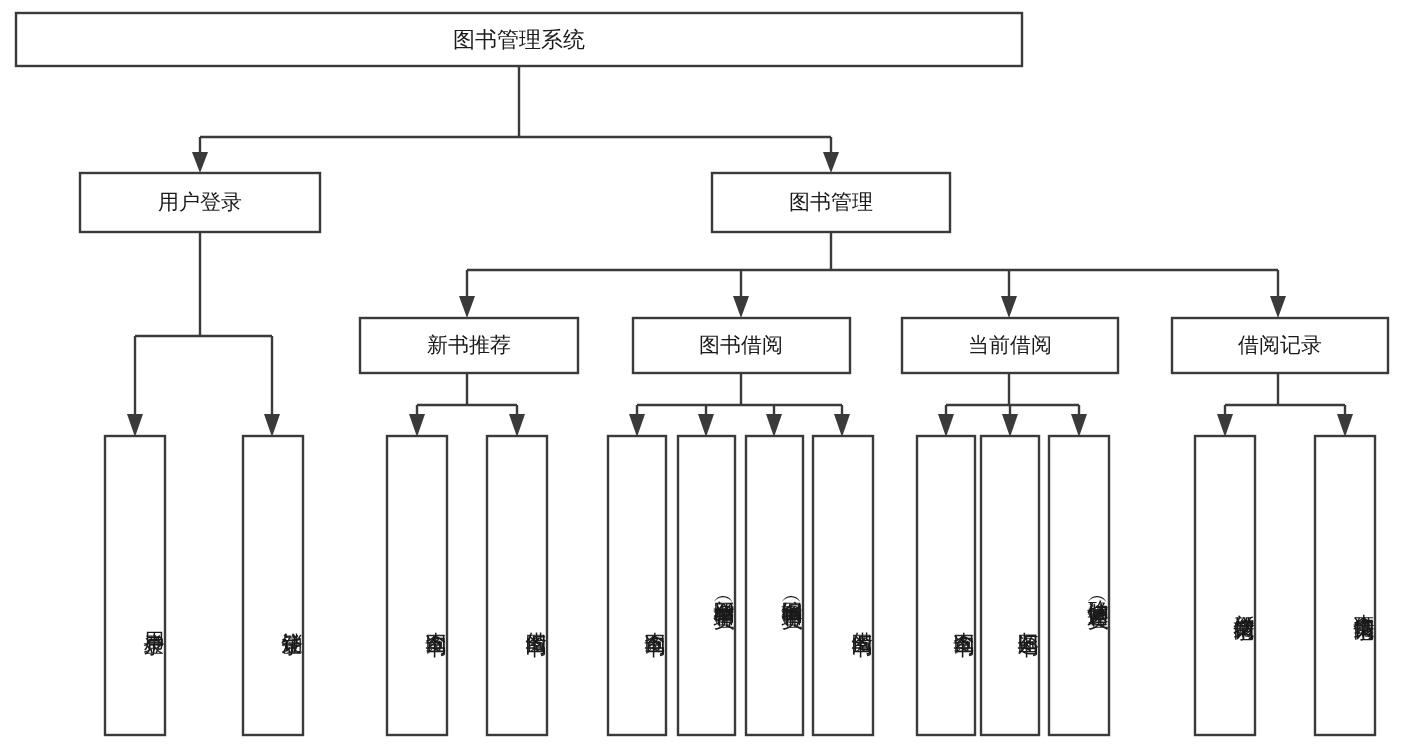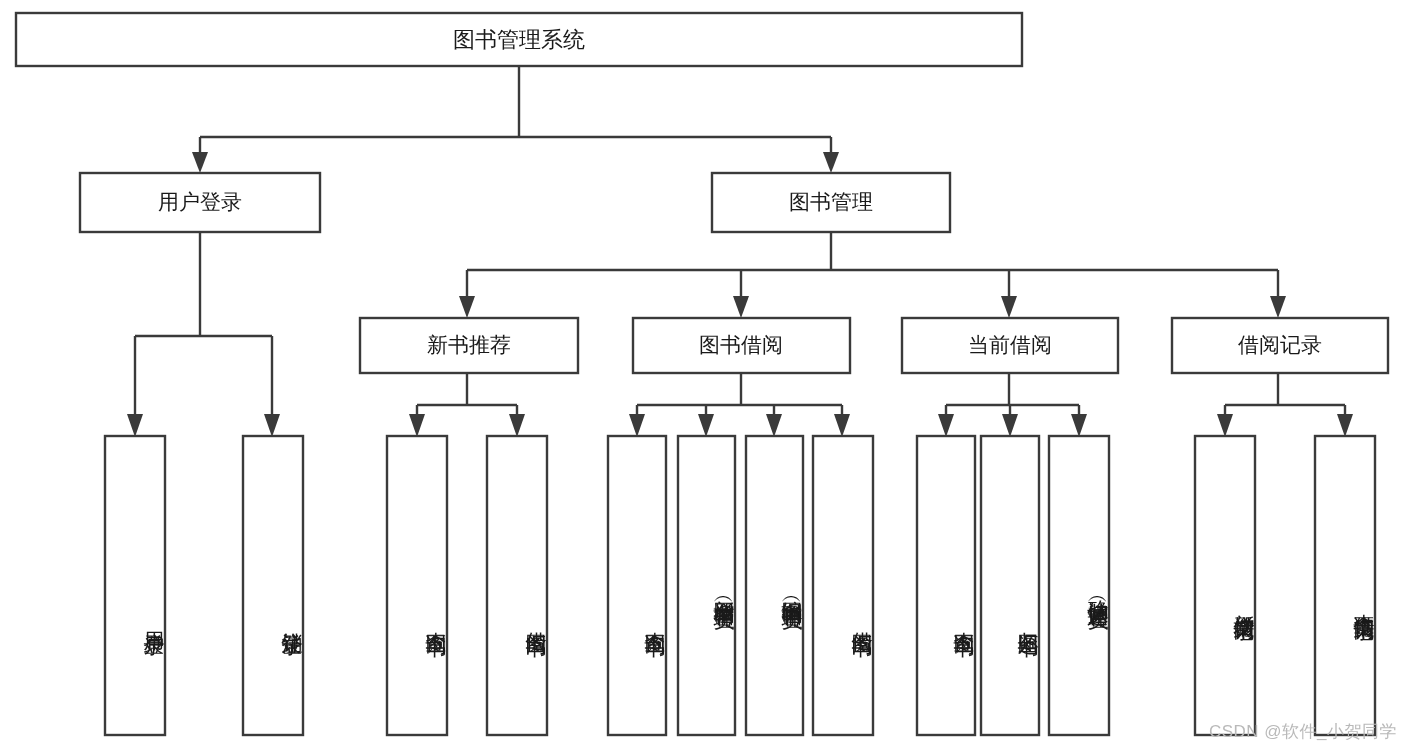--- a/index.html
+++ b/index.html
@@ -214,15 +214,14 @@
   <div class="vert-label" style="left:746px; top:444px; width:57px; height:291px;">编辑图书（管理员）</div>
   <div class="vert-label" style="left:813px; top:500px; width:60px; height:235px;">借阅图书</div>
 
   <div class="vert-label" style="left:917px; top:500px; width:58px; height:235px;">查询图书</div>
   <div class="vert-label" style="left:981px; top:500px; width:58px; height:235px;">归还图书</div>
   <div class="vert-label" style="left:1049px; top:444px; width:60px; height:291px;">确认归还（管理员）</div>
 
   <div class="vert-label" style="left:1195px; top:468px; width:60px; height:267px;">新增借阅记录</div>
   <div class="vert-label" style="left:1315px; top:468px; width:60px; height:267px;">查询借阅记录</div>
 
-  <div class="watermark">CSDN @软件_小贺同学</div>
 
 </div>
 
 </body></html>

